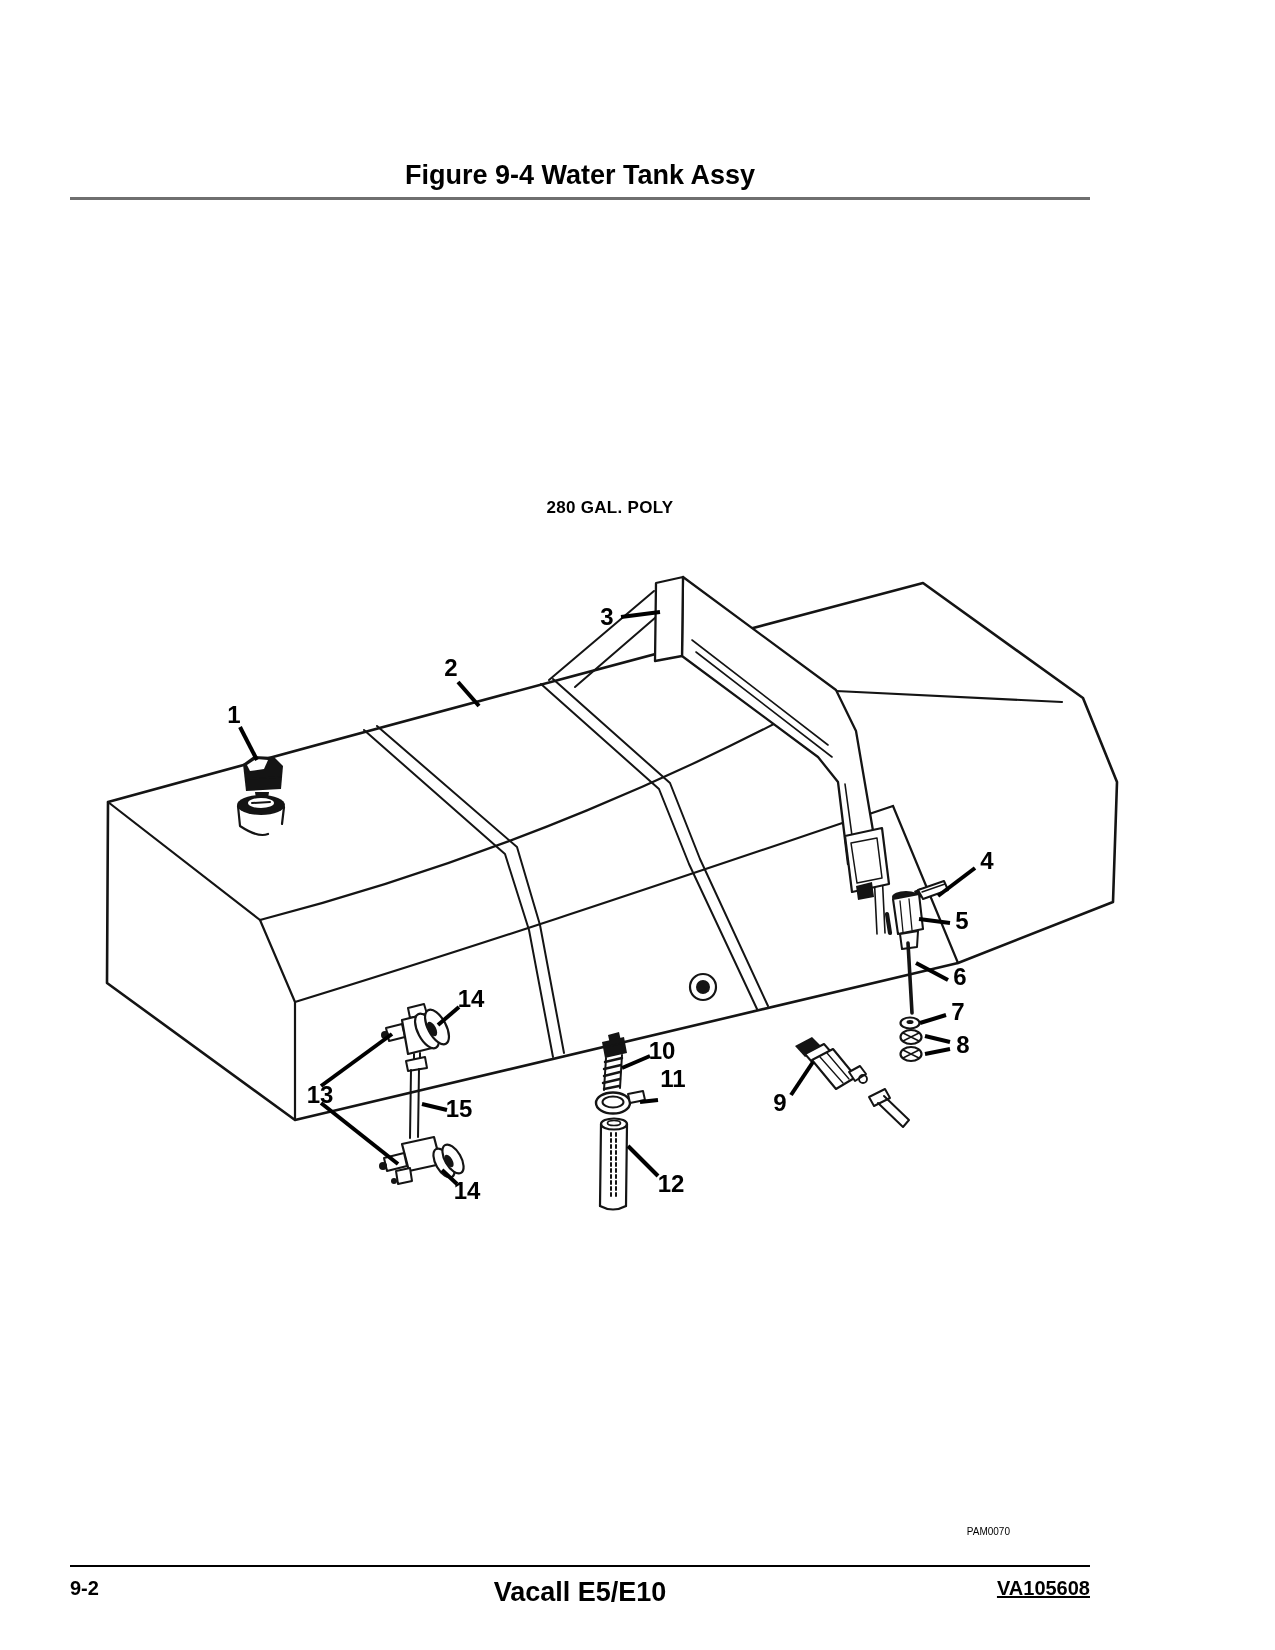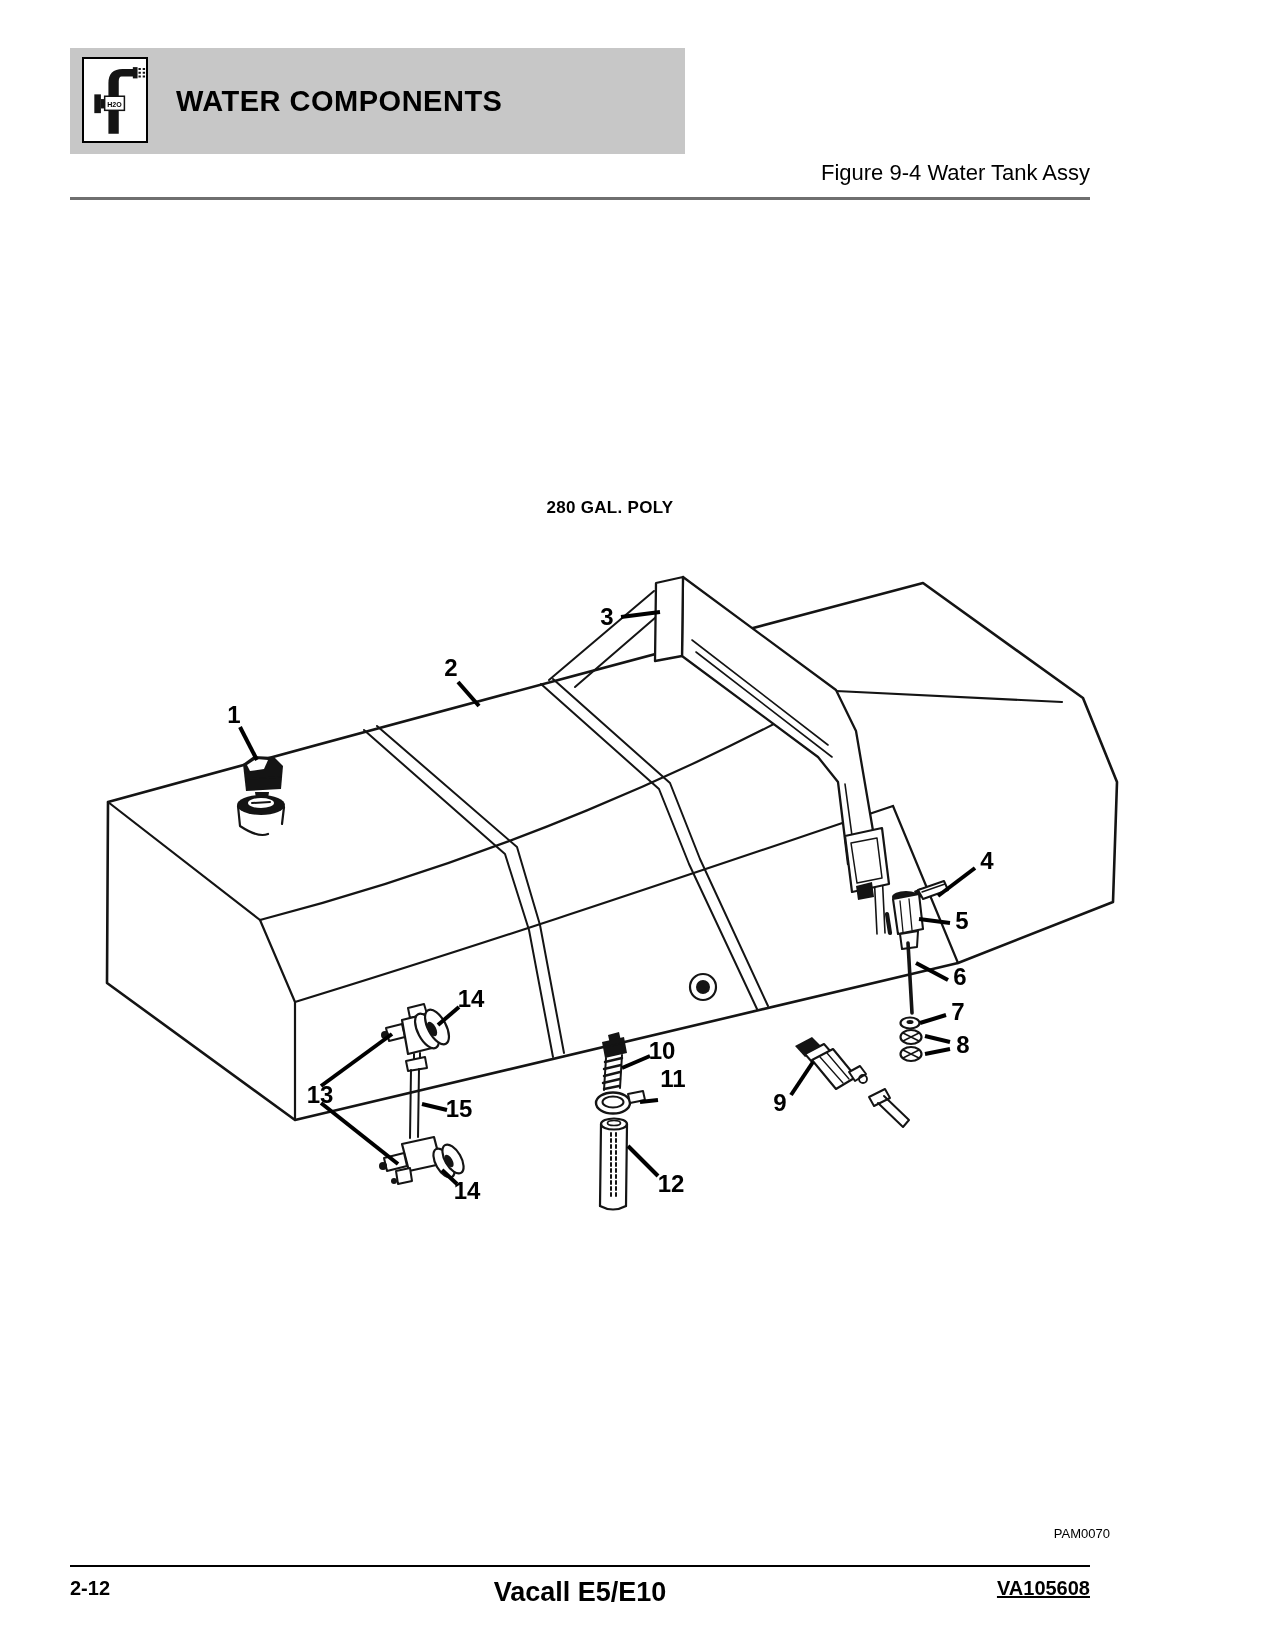--- a/index.html
+++ b/index.html
@@ -7,71 +7,53 @@
         font-family:"Liberation Sans","DejaVu Sans",sans-serif;color:#000;}
 
   
   #banner{position:absolute;left:70px;top:48px;width:615px;height:106px;background:#c7c7c7;}
   #icon-box{position:absolute;left:12px;top:9px;width:66px;height:86px;background:#ffffff;
             border:2px solid #000;box-sizing:border-box;}
   #banner-title{position:absolute;left:106px;top:0;height:106px;display:flex;align-items:center;
             font-size:29px;font-weight:bold;letter-spacing:0.5px;white-space:nowrap;}
 
   
-  #figure-title{position:absolute;left:70px;top:160px;width:1020px;text-align:right;
-            font-size:22px;font-weight:normal;}
+  #figure-title{position:absolute;left:70px;top:160px;width:1020px;text-align:center;
+            font-size:27px;font-weight:bold;}
   #rule-top{position:absolute;left:70px;top:197px;width:1020px;height:3px;background:#6f6f6f;}
   #tank-label{position:absolute;left:470px;top:498px;width:280px;text-align:center;
             font-size:17px;font-weight:bold;letter-spacing:0.3px;}
 
   
   #diagram{position:absolute;left:0;top:0;width:1275px;height:1650px;}
   #callout-layer{position:absolute;left:0;top:0;width:1275px;height:1650px;pointer-events:none;}
   .callout{position:absolute;transform:translate(-50%,-54%);font-size:24px;font-weight:bold;
             color:#000;line-height:1;}
 
-  #drawing-code{position:absolute;left:960px;top:1526px;width:150px;text-align:right;
-            font-size:13px;font-weight:normal;}
+  #drawing-code{position:absolute;left:860px;top:1526px;width:150px;text-align:right;
+            font-size:10px;font-weight:normal;}
 
   
   #rule-bottom{position:absolute;left:70px;top:1565px;width:1020px;height:2px;background:#000;}
   #footer-left{position:absolute;left:70px;top:1577px;font-size:20px;font-weight:bold;}
   #footer-center{position:absolute;left:70px;top:1577px;width:1020px;text-align:center;
             font-size:27px;font-weight:bold;}
   #footer-right{position:absolute;left:70px;top:1577px;width:1020px;text-align:right;
             font-size:20px;font-weight:bold;text-decoration:underline;}
 
   svg .ln{stroke:#141414;fill:none;stroke-linecap:round;stroke-linejoin:round;}
   svg .wfill{fill:#ffffff;stroke:#141414;stroke-linejoin:round;}
   svg .dk{fill:#141414;stroke:none;}
   svg .leader{stroke:#000;stroke-width:4;fill:none;stroke-linecap:butt;}
 </style>
 </head>
 <body>
 
 <div id="page">
 
-  <div id="banner">
-    <div id="icon-box">
-      <svg width="62" height="82" viewBox="0 0 66 84">
-        <path class="dk" d="M26,24 Q26,9 41,9 L53,9 L53,17 L40,17 Q37,17 37,22 L37,78 L26,78 Z"></path>
-        <rect class="dk" x="52" y="7" width="5" height="12"></rect>
-        <g stroke="#141414" stroke-width="2" stroke-dasharray="2.5,2">
-          <line x1="58" y1="9" x2="66" y2="9"></line>
-          <line x1="58" y1="13" x2="66" y2="13"></line>
-          <line x1="58" y1="17" x2="66" y2="17"></line>
-        </g>
-        <rect class="dk" x="11" y="36" width="7" height="20"></rect>
-        <rect class="dk" x="18" y="41" width="8" height="10"></rect>
-        <rect x="22" y="38" width="21" height="15" fill="#ffffff" stroke="#141414" stroke-width="1.6"></rect>
-        <text x="32.5" y="49" font-size="7.5" font-weight="bold" text-anchor="middle" font-family="Liberation Sans, sans-serif">H2O</text>
-      </svg>
-    </div>
-    <div id="banner-title">WATER COMPONENTS</div>
-  </div>
 
   <div id="figure-title">Figure 9-4 Water Tank Assy</div>
   <div id="rule-top"></div>
   <div id="tank-label">280 GAL. POLY</div>
 
   <svg id="diagram" viewBox="0 0 1275 1650">
 
     <g>
       <path class="ln" stroke-width="2.6" d="M108,802 L107,983 L295,1120 L958,963 L1113,902 L1117,782 L1083,698 L923,583 Q480,700 108,802 Z"></path>
       <path class="ln" stroke-width="2.2" d="M108,802 L260,920"></path>
@@ -223,17 +205,17 @@
       <div class="callout" style="left: 671px; top: 1185px;">12</div>
       <div class="callout" style="left: 320px; top: 1096px;">13</div>
       <div class="callout" style="left: 471px; top: 1000px;">14</div>
       <div class="callout" style="left: 459px; top: 1110px;">15</div>
       <div class="callout" style="left: 467px; top: 1192px;">14</div>
     </div>
 
   <div id="drawing-code">PAM0070</div>
 
   <div id="rule-bottom"></div>
-  <div id="footer-left">2-12</div>
+  <div id="footer-left">9-2</div>
   <div id="footer-center">Vacall E5/E10</div>
   <div id="footer-right">VA105608</div>
 
 </div>
 
 </body></html>

